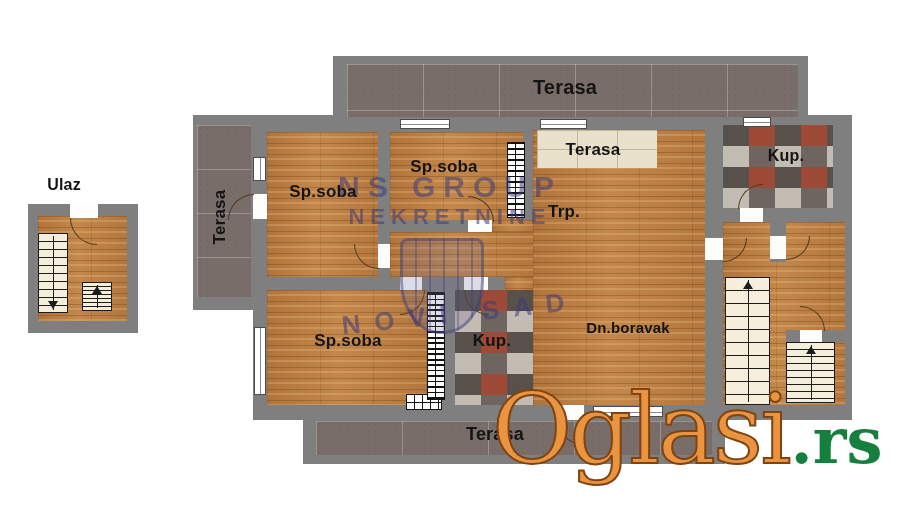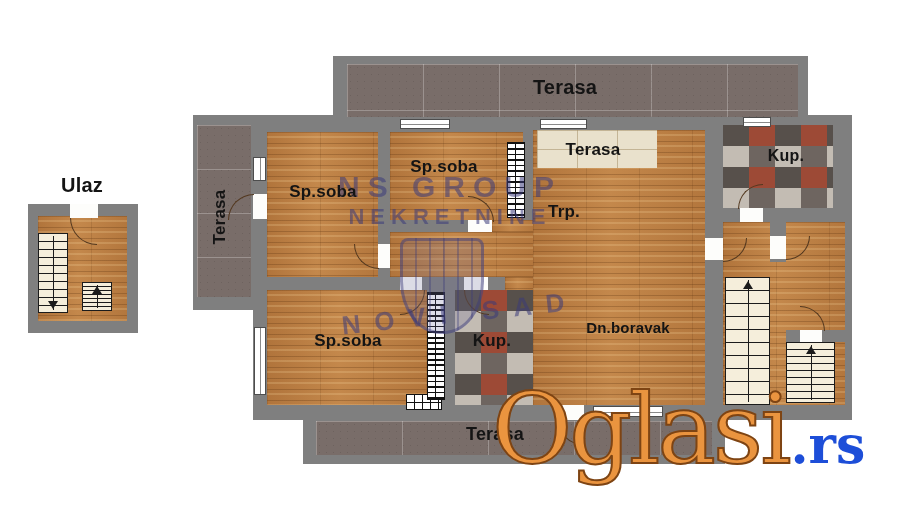--- a/index.html
+++ b/index.html
@@ -82,21 +82,21 @@
        white-space:nowrap;z-index:6;letter-spacing:.2px;}
   
   .wm-agency{z-index:5;color:rgba(58,58,122,.55);font-weight:bold;text-align:center;}
   .wm-shield{z-index:5;border:3px solid rgba(58,58,122,.45);background:rgba(105,105,155,.22);
        border-radius:8px 8px 48% 48%/8px 8px 55% 55%;
        background-image:repeating-linear-gradient(90deg, transparent 0 12px, rgba(58,58,122,.35) 12px 14px);}
   
   .wm-brand{z-index:9;display:flex;align-items:baseline;line-height:1;}
   .brand-main{font-family:"DejaVu Serif",serif;font-weight:normal;font-size:98px;letter-spacing:-3px;
        color:#ea943f;-webkit-text-stroke:2px #7e4413;}
-  .brand-tld{font-family:"DejaVu Serif",serif;font-weight:bold;font-size:52px;color:#1d4ed8;margin-left:2px;}
+  .brand-tld{font-family:"DejaVu Serif",serif;font-weight:bold;font-size:64px;color:#15803d;margin-left:2px;}
 </style>
 </head>
 <body>
 
 <div id="stage">
 
   <div class="abs wall" style="left:28px;top:204px;width:110px;height:129px;"></div>
   <div class="abs wall" style="left:333px;top:56px;width:475px;height:66px;"></div>
   <div class="abs wall" style="left:193px;top:115px;width:62px;height:195px;"></div>
   <div class="abs wall" style="left:253px;top:115px;width:599px;height:305px;"></div>
@@ -175,21 +175,21 @@
       <i class="ar up"></i>
   </div>
   <div class="abs stair t7" style="left:786px;top:342px;width:47px;height:59px;">
     <i class="mid"></i>
       <i class="ar up"></i>
   </div>
 
   <div class="abs wardrobe" style="left:507px;top:142px;width:16px;height:74px;"></div>
   <div class="abs wardrobe" style="left:427px;top:292px;width:16px;height:106px;"></div>
 
-  <div class="abs lbl" style="left:42px;top:174px;width:80px;height:22px;font-size:20px;">Ulaz</div>
+  <div class="abs lbl" style="left:24px;top:174px;width:80px;height:22px;font-size:16px;">Ulaz</div>
   <div class="abs lbl" style="left:465px;top:75px;width:200px;height:24px;font-size:20px;">Terasa</div>
   <div class="abs lbl" style="left:175px;top:206px;width:90px;height:22px;font-size:17px;transform:rotate(-90deg);">Terasa</div>
   <div class="abs lbl" style="left:415px;top:424px;width:160px;height:20px;font-size:18px;">Terasa</div>
   <div class="abs lbl" style="left:263px;top:182px;width:120px;height:20px;font-size:17px;">Sp.soba</div>
   <div class="abs lbl" style="left:384px;top:157px;width:120px;height:20px;font-size:17px;">Sp.soba</div>
   <div class="abs lbl" style="left:533px;top:140px;width:120px;height:20px;font-size:17px;">Terasa</div>
   <div class="abs lbl" style="left:524px;top:202px;width:80px;height:20px;font-size:17px;">Trp.</div>
   <div class="abs lbl" style="left:736px;top:146px;width:100px;height:20px;font-size:16px;">Kup.</div>
   <div class="abs lbl" style="left:548px;top:317px;width:160px;height:20px;font-size:15px;">Dn.boravak</div>
   <div class="abs lbl" style="left:288px;top:331px;width:120px;height:20px;font-size:17px;">Sp.soba</div>

